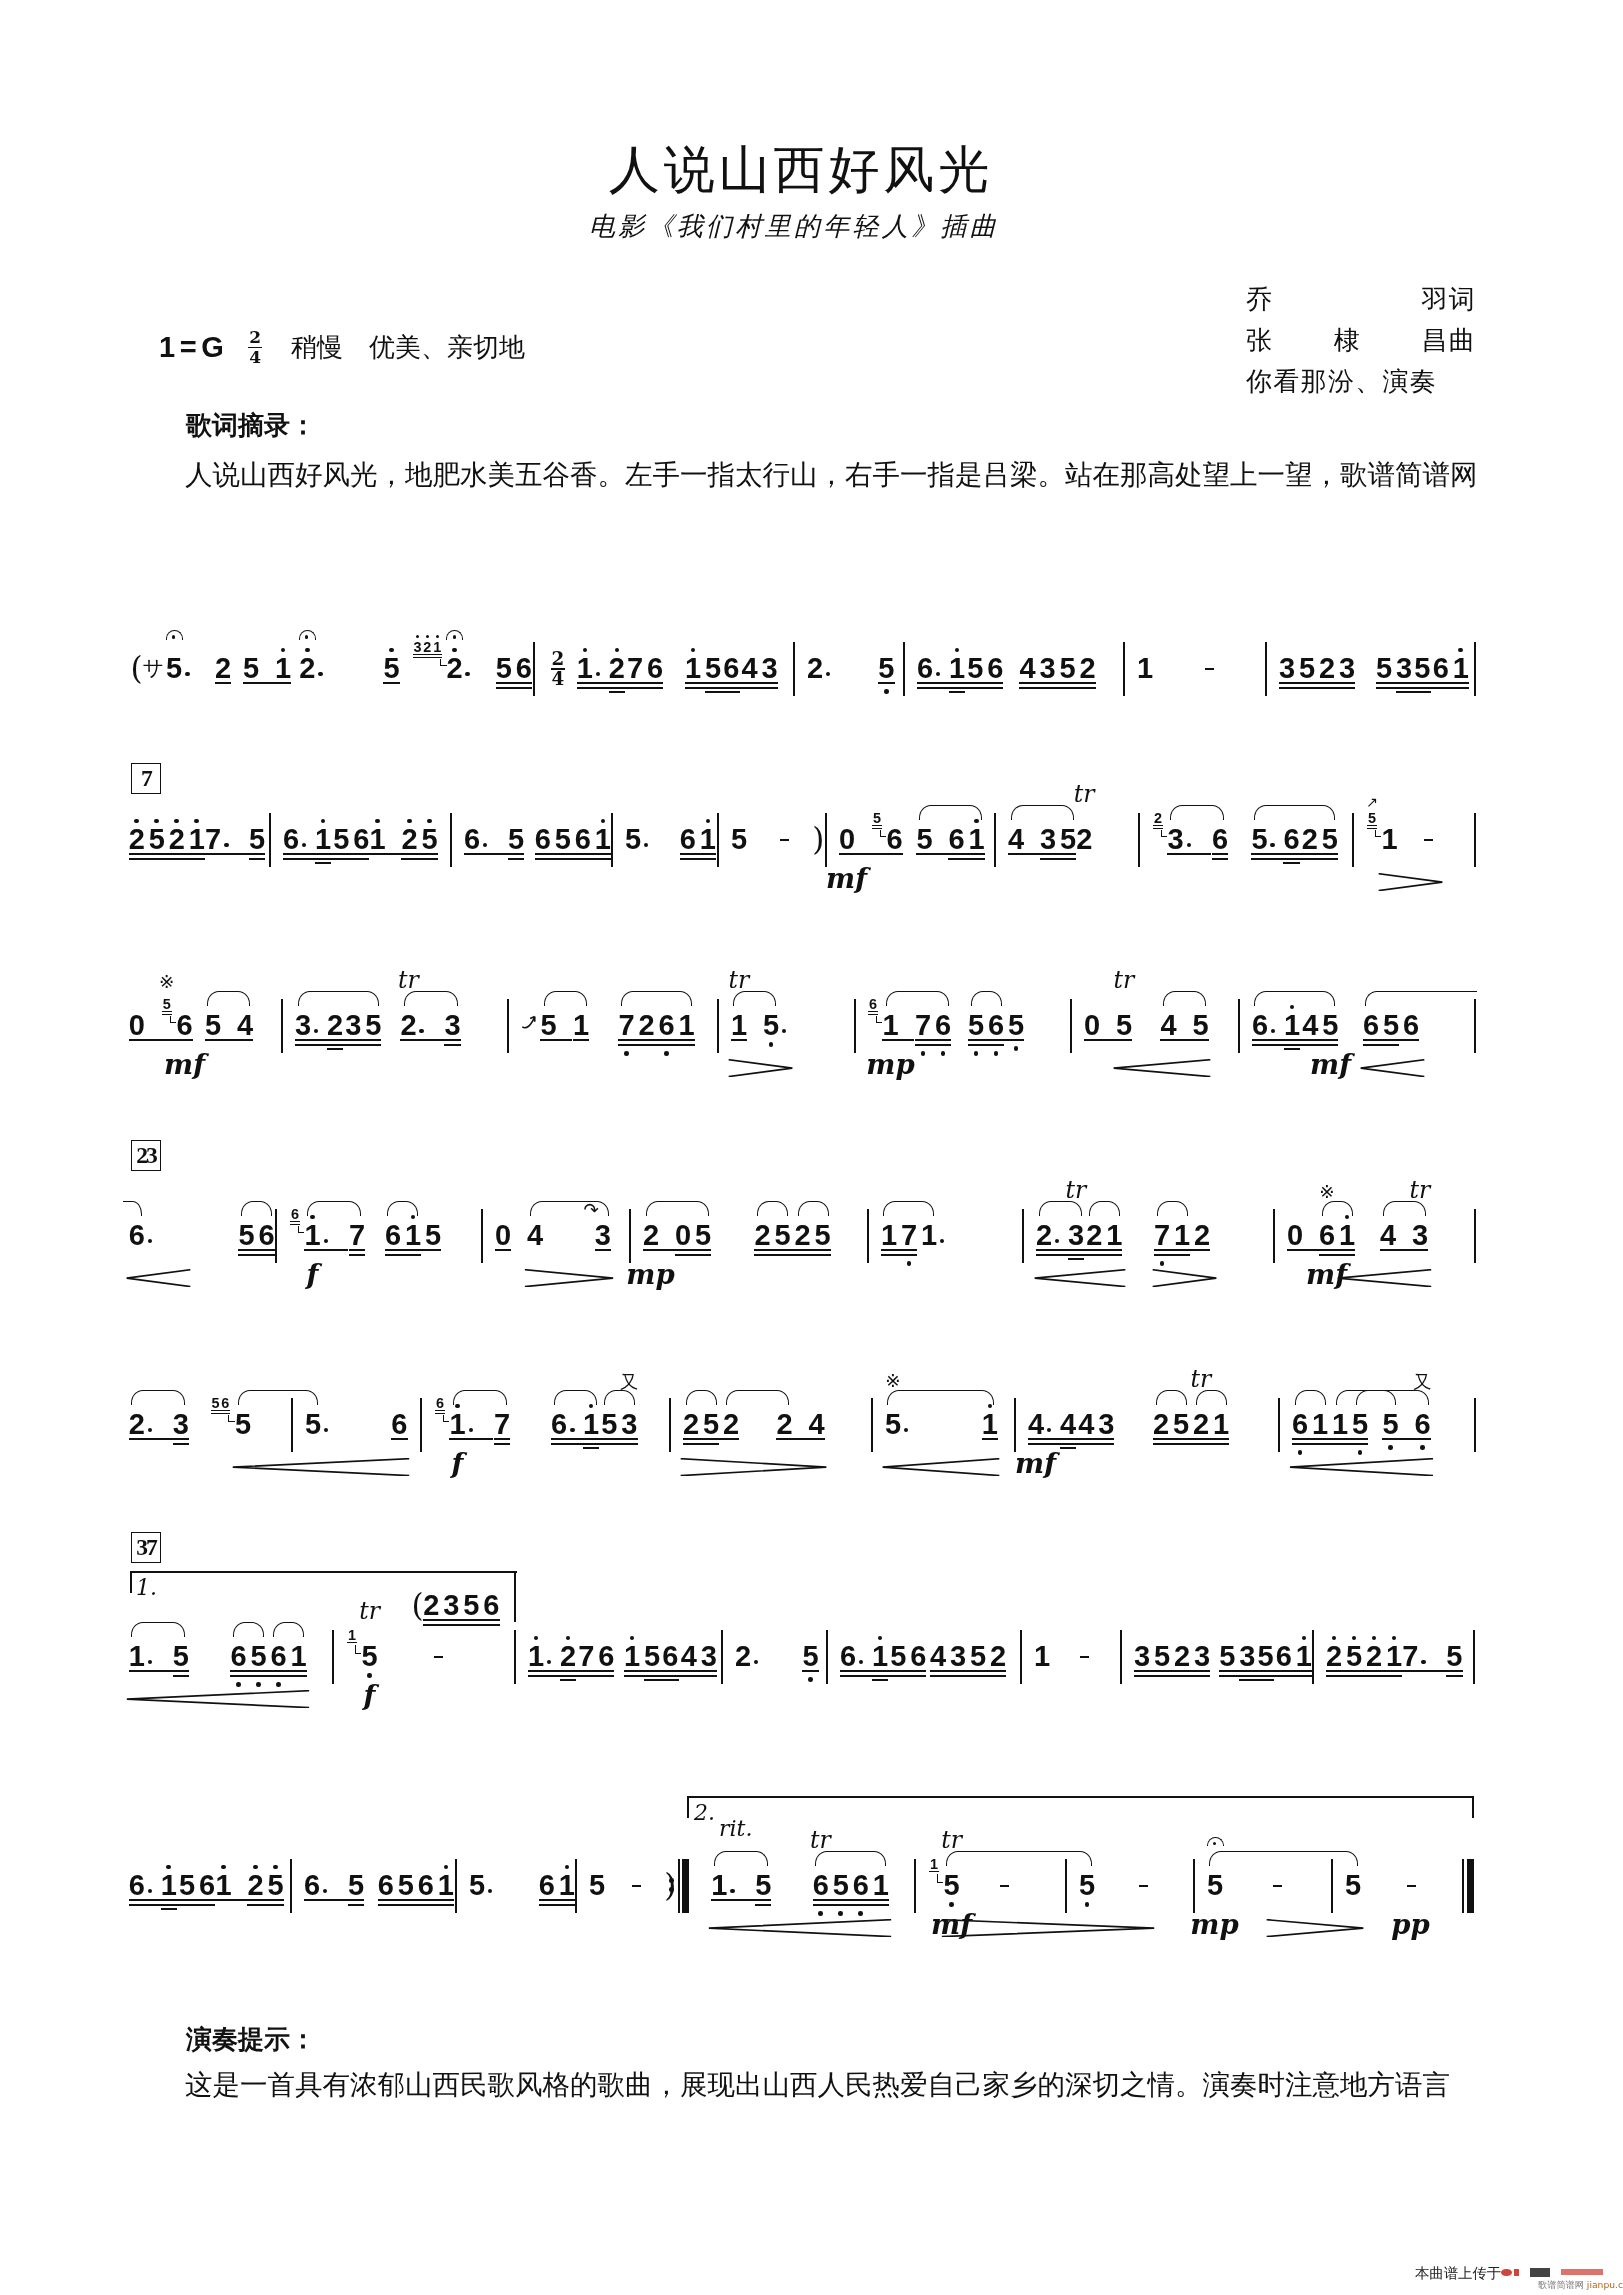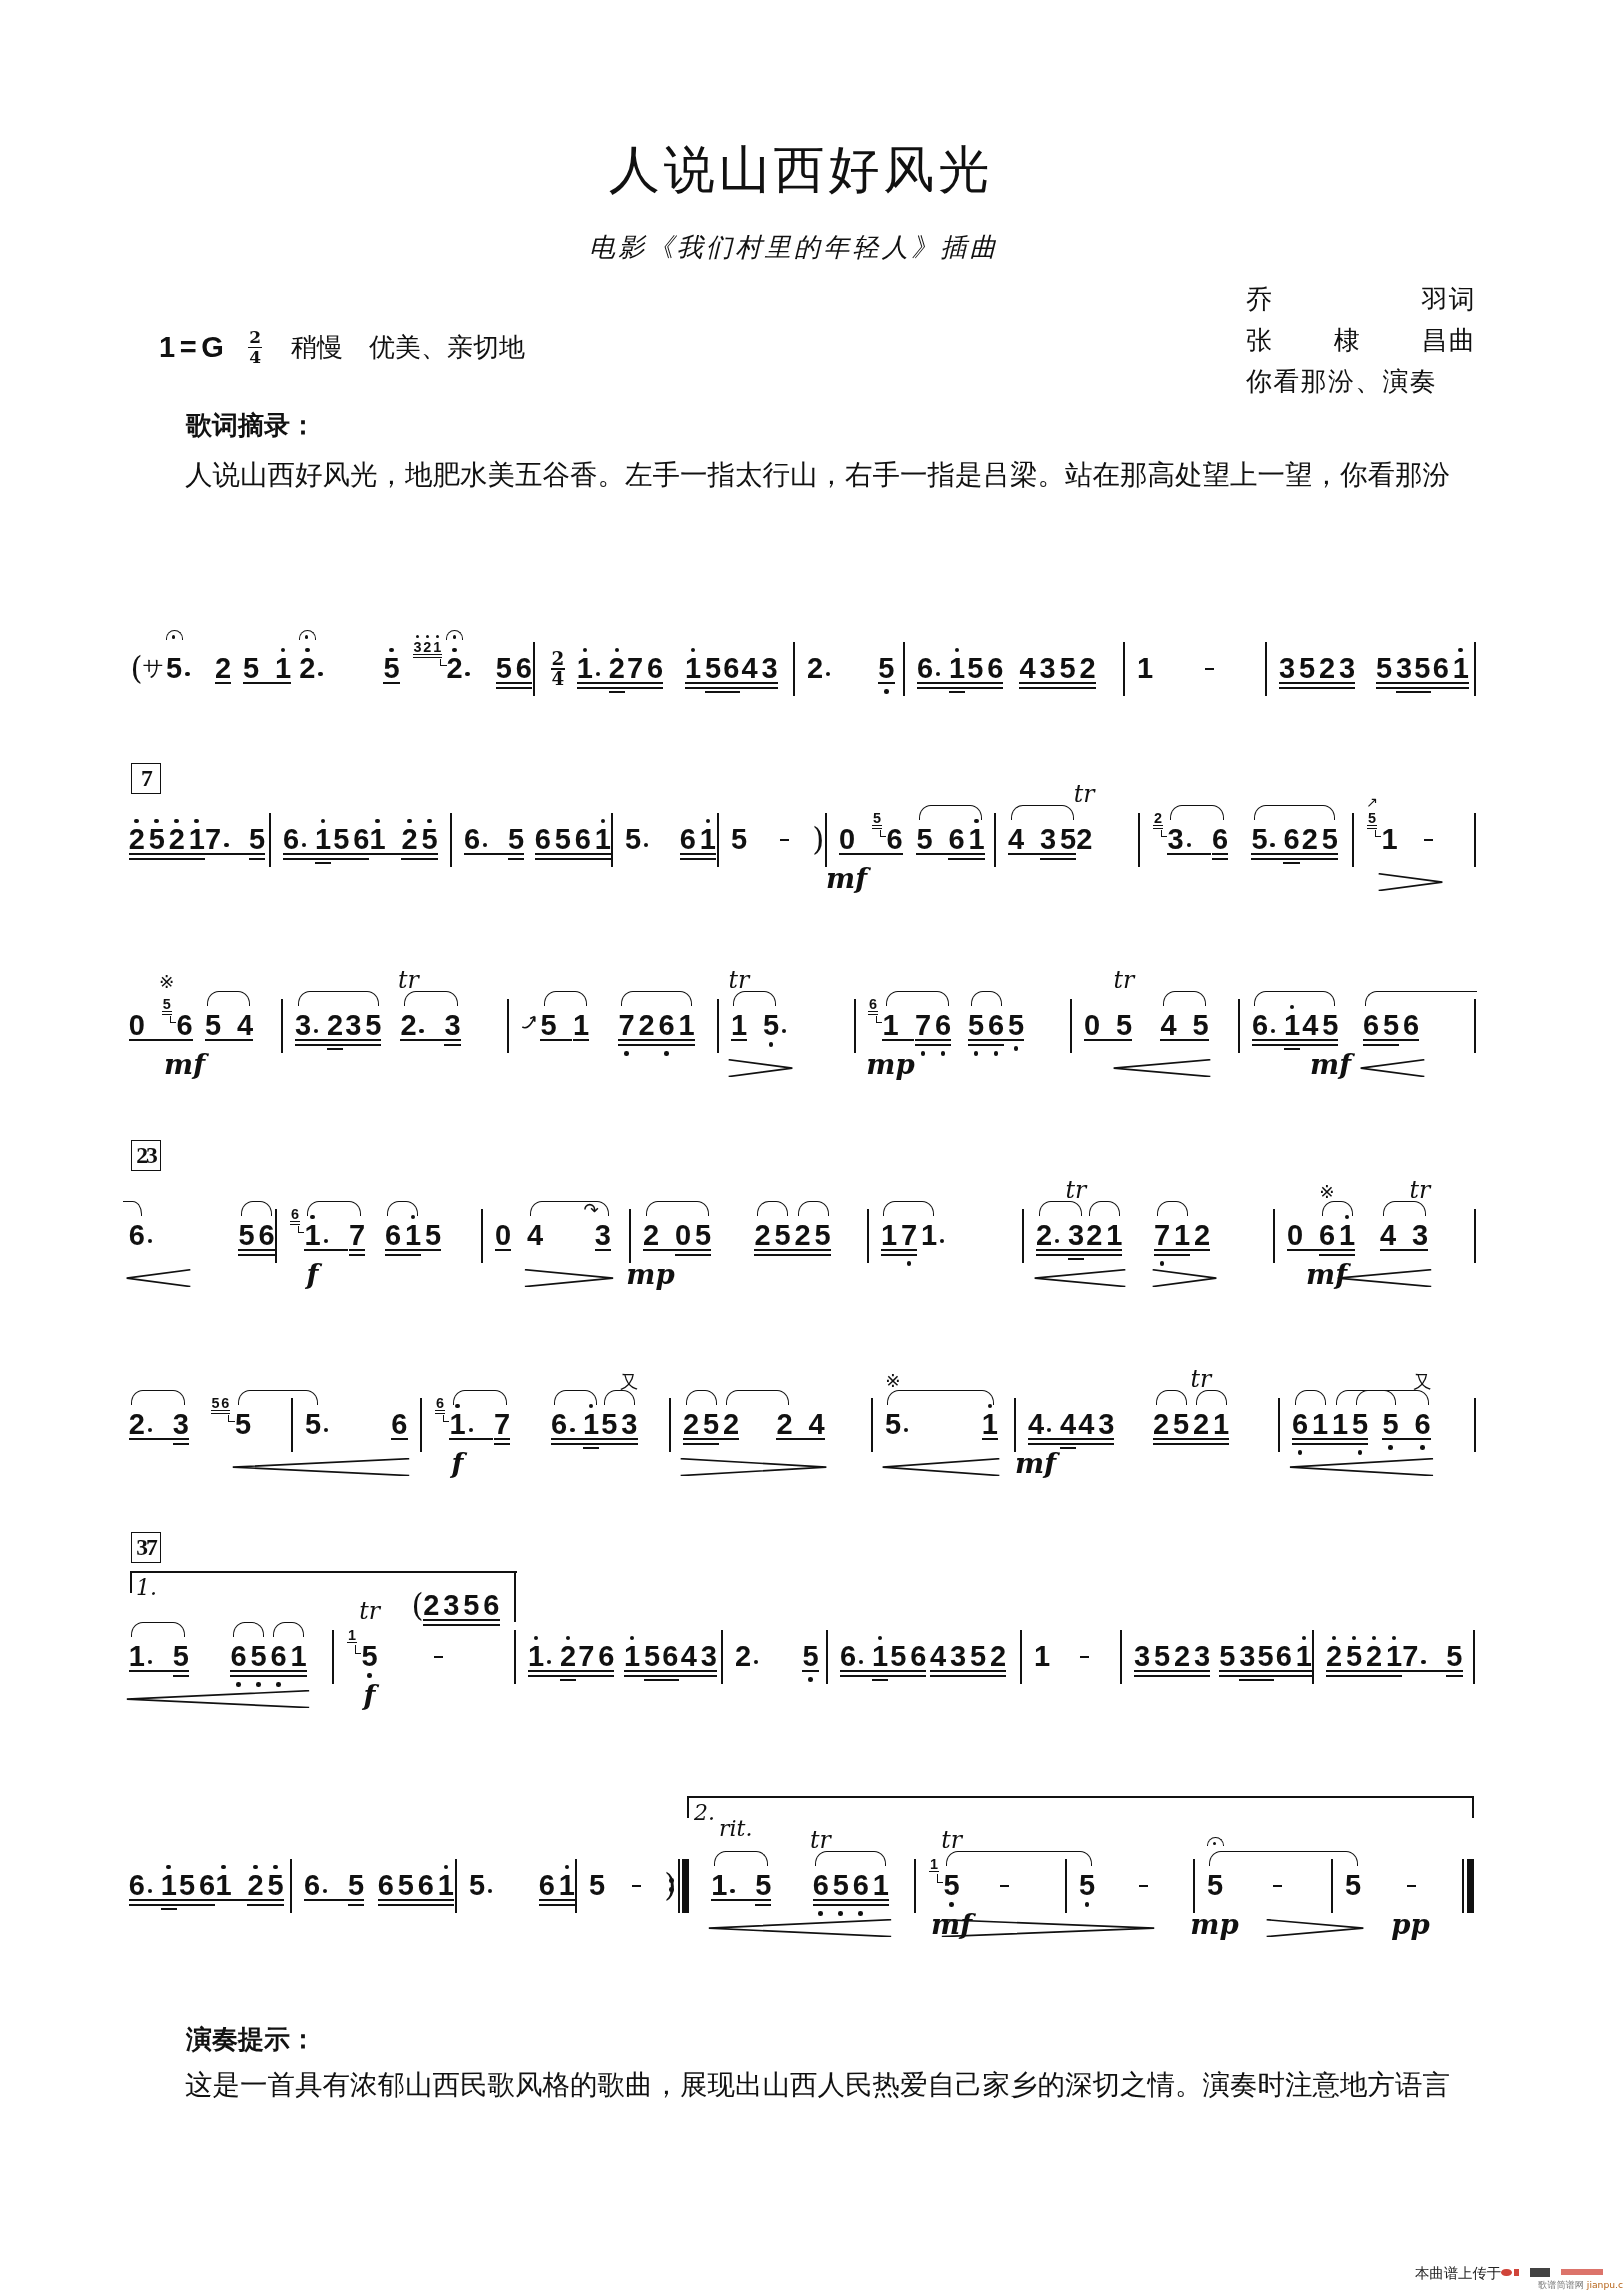--- a/index.html
+++ b/index.html
@@ -1,19 +1,19 @@
 <!DOCTYPE html>
 <html style="font-size:10.5px"><head>
 <meta charset="utf-8">
 <style>
 html,body{margin:0;padding:0;}
 body{width:1623px;height:2295px;position:relative;overflow:hidden;background:#ffffff;color:#111;font-family:"DejaVu Serif",serif;}
 .abs{position:absolute;}
 #title{left:0;width:1602px;top:140px;text-align:center;font-size:51px;letter-spacing:3.9px;font-weight:normal;line-height:59px;}
-#subtitle{left:0;width:1588px;top:231px;text-align:center;font-size:26px;letter-spacing:3.3px;font-style:italic;line-height:33px;font-family:Liberation Serif, serif;}
+#subtitle{left:0;width:1588px;top:210px;text-align:center;font-size:26px;letter-spacing:3.3px;font-style:italic;line-height:33px;font-family:Liberation Serif, serif;}
 #credits{left:1246px;top:284px;width:230px;}
 .credit-row{display:flex;justify-content:space-between;font-size:26px;line-height:31px;height:41px;letter-spacing:1.3px;}
 #keyline{left:159px;top:329px;height:37px;display:flex;align-items:center;}
 .tonic{font-family:"Liberation Sans",sans-serif;font-weight:bold;font-size:29px;letter-spacing:4.6px;}
 .kfrac{position:relative;width:19.6px;height:37px;margin-left:17px;}
 .kfrac .kn,.kfrac .kd{position:absolute;left:0;width:19.6px;text-align:center;font-family:"DejaVu Serif",serif;font-weight:bold;font-size:17px;line-height:17px;}
 .kfrac .kn{top:0;}
 .kfrac .kd{top:19.6px;}
 .kfrac .kl{position:absolute;left:2.6px;top:17.7px;width:14.4px;height:1.3px;background:#111;}
 .tempo{font-size:26px;margin-left:26px;}
@@ -104,21 +104,21 @@
     <span class="kn">2</span>
     <span class="kl"></span>
     <span class="kd">4</span>
   </span>
   <span class="tempo">稍慢</span>
   <span class="expr">优美、亲切地</span>
 </div>
 
 <div id="lyrics-heading" class="abs heading">歌词摘录：</div>
 <div id="lyrics" class="abs">
-  <div class="pline first">人说山西好风光，地肥水美五谷香。左手一指太行山，右手一指是吕梁。站在那高处望上一望，你看那汾</div>
+  <div class="pline first">人说山西好风光，地肥水美五谷香。左手一指太行山，右手一指是吕梁。站在那高处望上一望，歌谱简谱网</div>
 </div>
 
 <div id="score">
     <div class="sline" style="top: 654px;">
       <div class="measure" style="left: 128px; width: 404px; padding-left: 2.6px;">
         <div class="grp" style="flex: 1.5 1 0px;">
           <span class="tk paren">(</span>
           <span class="tk ttext">サ</span>
           <span class="tk" style="width: 28px;">
             <span class="dg" style="left: 0px;">5</span>

